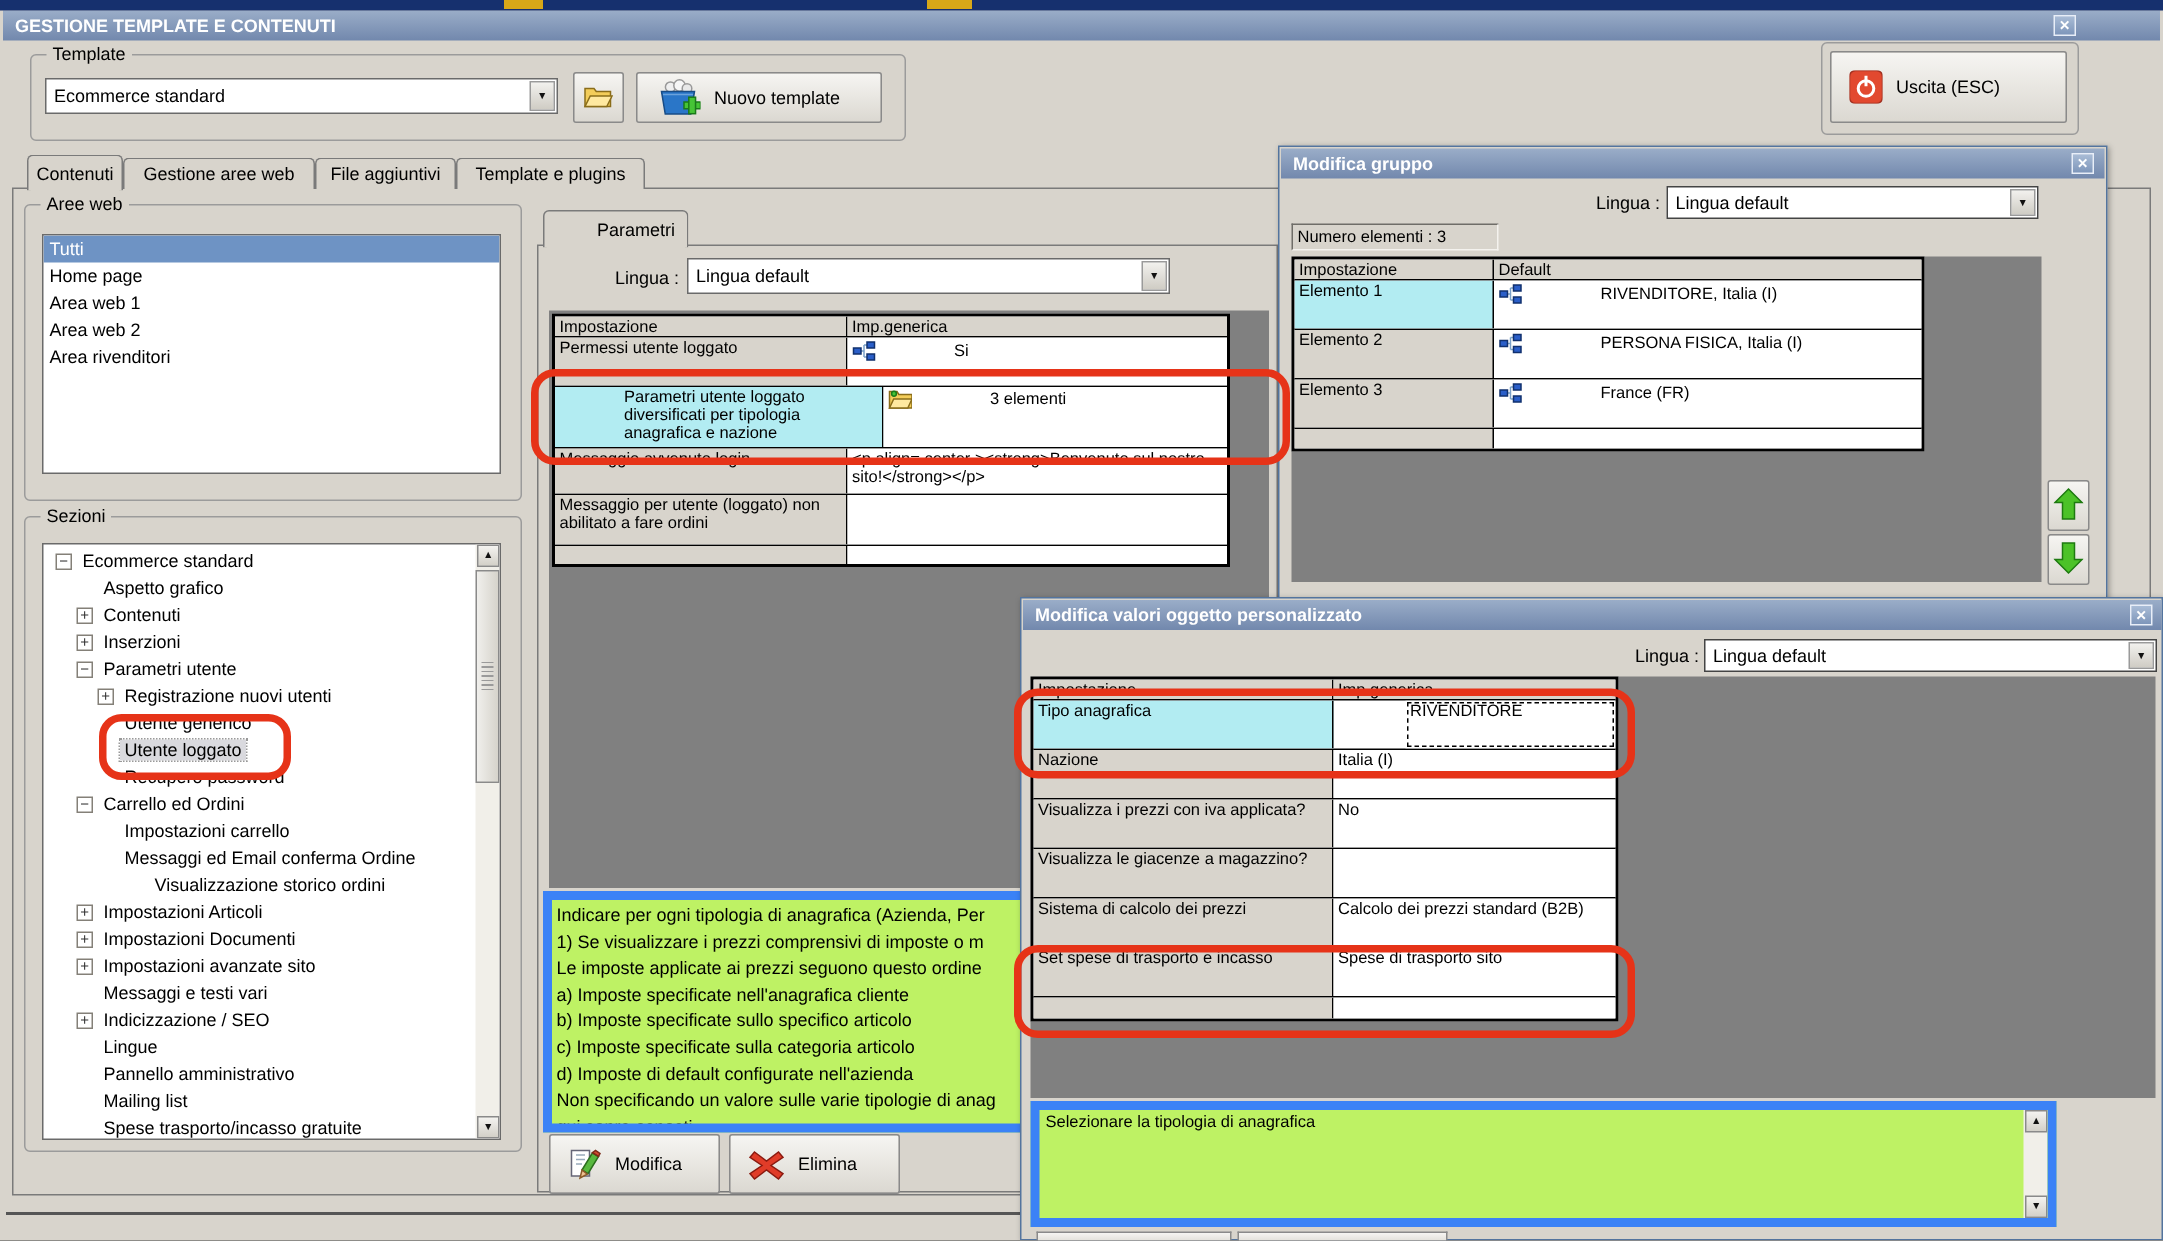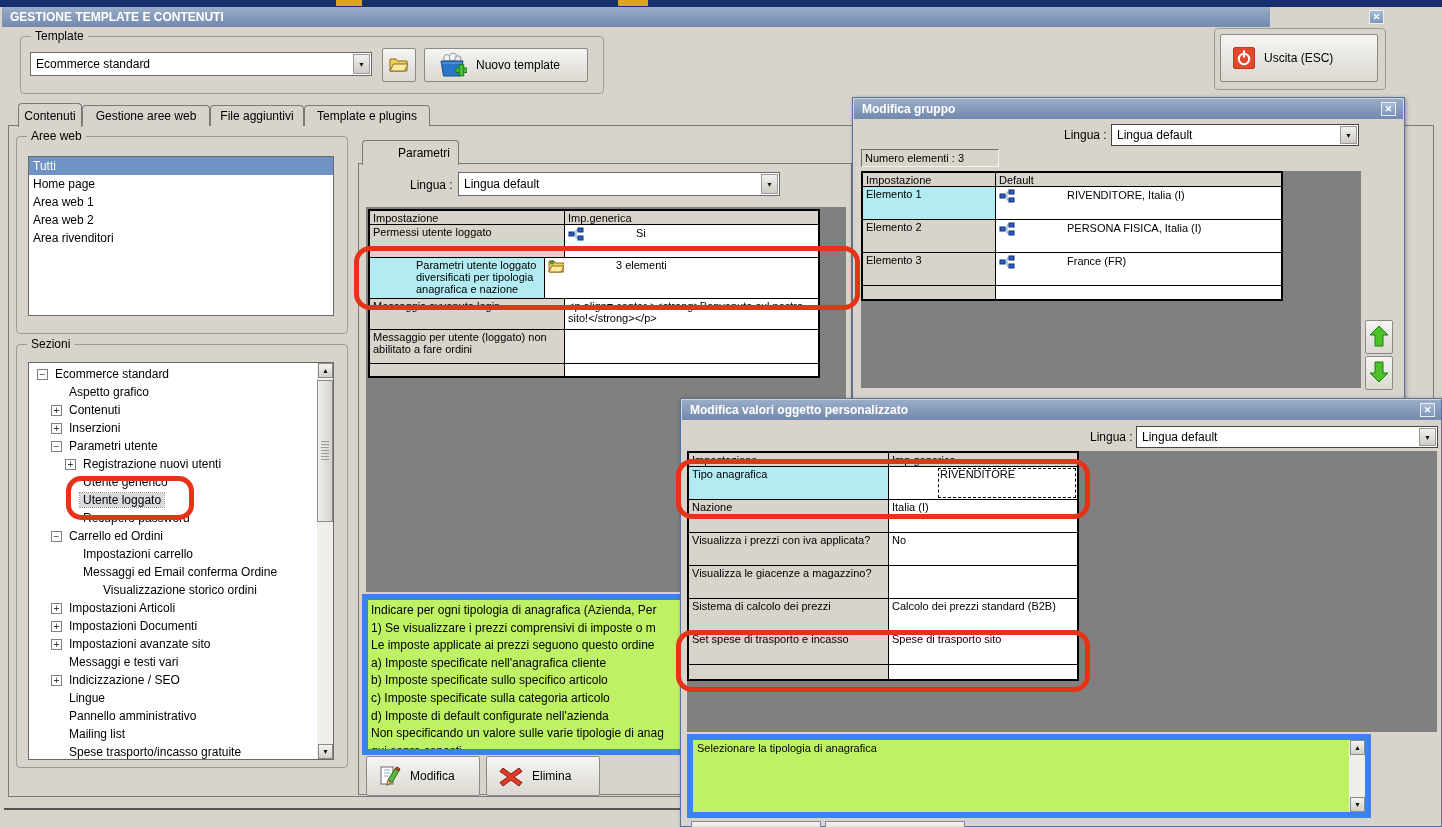--- a/index.html
+++ b/index.html
@@ -62,21 +62,21 @@
 </style>
 </head>
 <body>
 
 <div class="stage">
 
   <div class="topstrip"></div>
   <div class="frag" style="left:336px;width:26px;"></div>
   <div class="frag" style="left:618px;width:30px;"></div>
 
-  <div class="titlebar" style="left:2px;top:7px;width:1268px;height:20px;">
+  <div class="titlebar" style="left:2px;top:7px;width:1438px;height:20px;">
     <span>GESTIONE TEMPLATE E CONTENUTI</span>
   </div>
   <div class="closebox" style="left:1369px;top:10px;">✕</div>
 
   <div class="groupbox" style="left:20px;top:36px;width:582px;height:56px;">
     <span class="gb-label">Template</span>
   </div>
   <div class="combo" style="left:30px;top:52px;width:342px;height:24px;">
     <span>Ecommerce standard</span>
     <span class="dd">▼</span>
@@ -256,21 +256,21 @@
         <div class="tcell val"><span class="iconwrap">
             <svg width="16" height="16" viewBox="0 0 16 16">
               <path d="M6 8 H8 M8 4 H10 M8 12 H10 M8 4 V12" stroke="#7aa0c8" fill="none"></path>
               <rect x="1" y="6" width="5" height="4" fill="#2a5ec8" stroke="#10306e"></rect>
               <rect x="10" y="2" width="5" height="4" fill="#2a5ec8" stroke="#10306e"></rect>
               <rect x="10" y="10" width="5" height="4" fill="#2a5ec8" stroke="#10306e"></rect>
             </svg>
           </span><span class="valtext-off">Si</span></div>
       </div>
       <div class="trow" style="height: 41px;">
-        <div class="tcell lab hl" style="width: 175px; padding-left: 46px;">Parametri utente loggato diversificati per tipologia anagrafica e nazione</div>
+        <div class="tcell lab hl" style="width: 219px; padding-left: 46px;">Parametri utente loggato diversificati per tipologia anagrafica e nazione</div>
         <div class="tcell val"><span class="iconwrap">
             <svg width="16" height="14" viewBox="0 0 16 14">
               <path d="M1 2 l5 0 1.2 2 8.8 0 0 9 -15 0 z" fill="#f3cd5a" stroke="#8a6d1a"></path>
               <path d="M1 13 l2.8-6 12.2 0 -2.8 6 z" fill="#ffe9a0" stroke="#8a6d1a"></path>
               <circle cx="4" cy="3.5" r="1.6" fill="#46c436" stroke="#1a7a1a"></circle>
             </svg>
           </span><span class="valtext-off">3 elementi</span></div>
       </div>
       <div class="trow" style="height: 31px;">
         <div class="tcell lab" style="width: 195px;">Messaggio avvenuto login</div>

